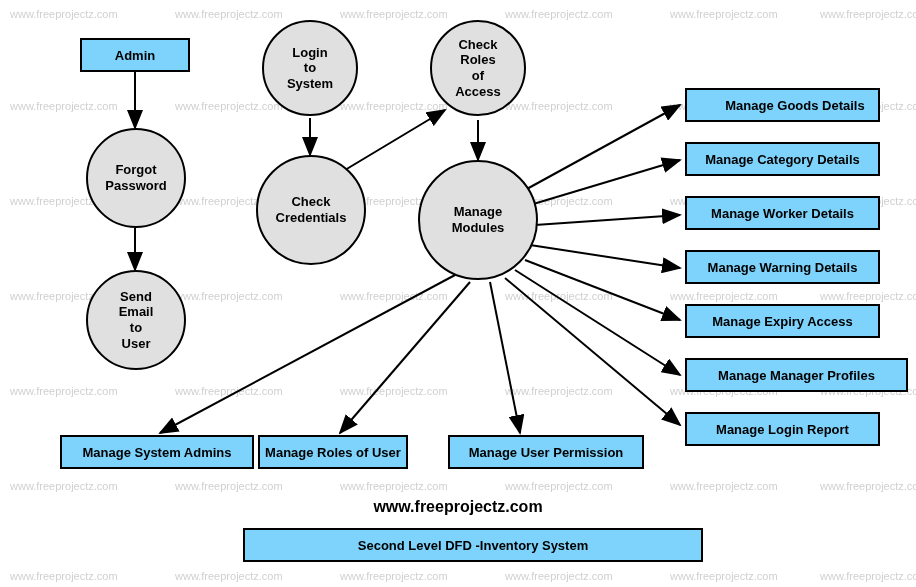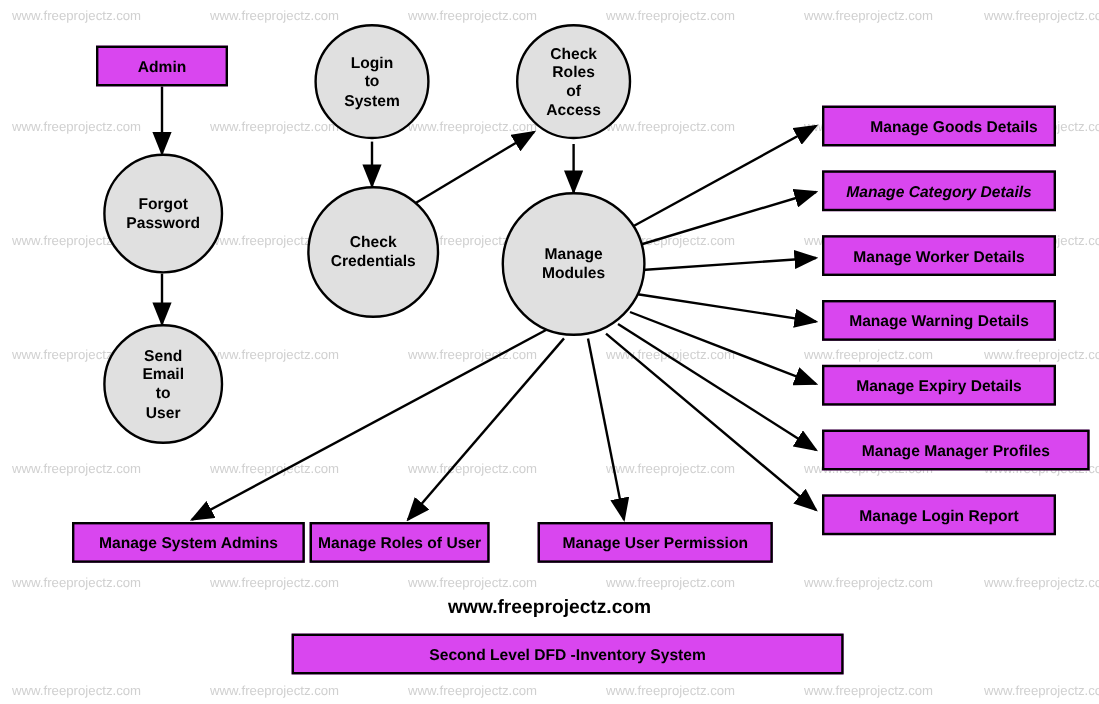--- a/index.html
+++ b/index.html
@@ -15,21 +15,21 @@
     position: absolute;
     color: #d0d0d0;
     font-size: 11px;
     user-select: none;
     pointer-events: none;
     z-index: 0;
   }
   .rect {
     position: absolute;
     border: 2px solid #000;
-    background: #d946ef;
+    background: #7dd3fc;
     display: flex;
     align-items: center;
     justify-content: center;
     text-align: center;
     font-weight: bold;
     font-size: 13px;
     z-index: 2;
   }
   .circle {
     position: absolute;
@@ -137,24 +137,24 @@
   <line x1="515" y1="270" x2="680" y2="375" stroke="#000" stroke-width="2" marker-end="url(#arrowhead)"></line>
   <line x1="505" y1="278" x2="680" y2="425" stroke="#000" stroke-width="2" marker-end="url(#arrowhead)"></line>
   <line x1="490" y1="282" x2="520" y2="433" stroke="#000" stroke-width="2" marker-end="url(#arrowhead)"></line>
   <line x1="470" y1="282" x2="340" y2="433" stroke="#000" stroke-width="2" marker-end="url(#arrowhead)"></line>
   <line x1="455" y1="275" x2="160" y2="433" stroke="#000" stroke-width="2" marker-end="url(#arrowhead)"></line>
 </svg>
 
 <div class="rect" style="left:80px; top:38px; width:110px; height:34px;">Admin</div>
 
 <div class="rect" style="left:685px; top:88px; width:195px; height:34px;padding-left:25px;">Manage Goods Details</div>
-<div class="rect" style="left:685px; top:142px; width:195px; height:34px;font-style:italic;">Manage Category Details</div>
+<div class="rect" style="left:685px; top:142px; width:195px; height:34px;">Manage Category Details</div>
 <div class="rect" style="left:685px; top:196px; width:195px; height:34px;">Manage Worker Details</div>
 <div class="rect" style="left:685px; top:250px; width:195px; height:34px;">Manage Warning Details</div>
-<div class="rect" style="left:685px; top:304px; width:195px; height:34px;">Manage Expiry Details</div>
+<div class="rect" style="left:685px; top:304px; width:195px; height:34px;">Manage Expiry Access</div>
 <div class="rect" style="left:685px; top:358px; width:223px; height:34px;">Manage Manager Profiles</div>
 <div class="rect" style="left:685px; top:412px; width:195px; height:34px;">Manage Login Report</div>
 
 <div class="rect" style="left:60px; top:435px; width:194px; height:34px;">Manage System Admins</div>
 <div class="rect" style="left:258px; top:435px; width:150px; height:34px;">Manage Roles of User</div>
 <div class="rect" style="left:448px; top:435px; width:196px; height:34px;">Manage User Permission</div>
 
 <div class="rect" style="left:228px; top:528px; width:460px; height:34px;margin-left:15px;">Second Level DFD -Inventory System</div>
 
 <div class="circle" style="left:262px; top:20px; width:96px; height:96px; white-space:pre-line;">Login

